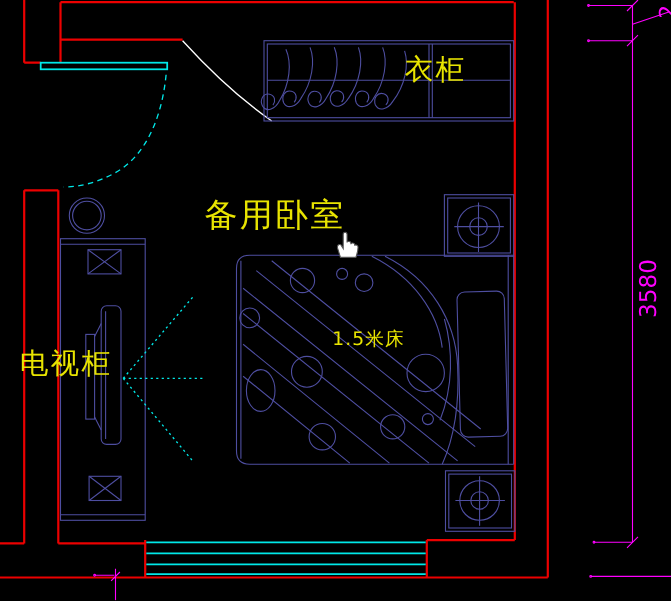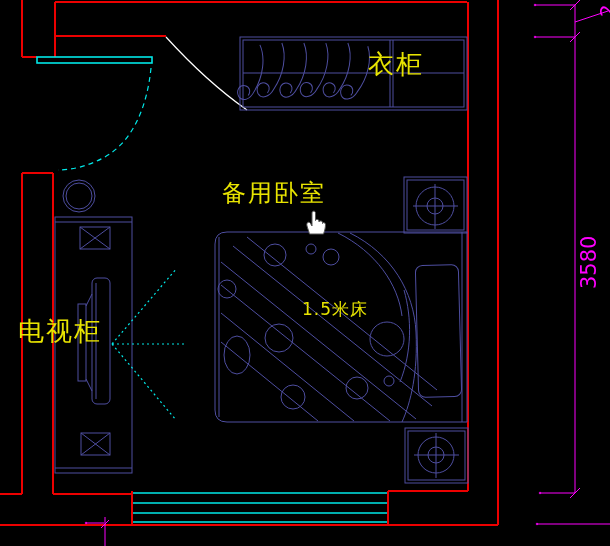--- a/index.html
+++ b/index.html
@@ -155,20 +155,20 @@
       <circle class="m" cx="537" cy="524" r="0.8"></circle>
     </g>
 
     <g transform="translate(306,208)">
       <path class="cursor-fill" d="M3.5,26 L1,18 C0,14.5 3,13 4.5,15.5 L6,18 L6,5 C6,2.5 9.5,2.5 9.5,5
         L9.5,12.5 C9.5,11 13,11 13,13 L13,14 C13,12.5 16.5,12.5 16.5,14.5 L16.5,15.5
         C16.5,14 19.5,14.5 19.5,16.5 C19.5,19.5 18.8,22.5 17.5,26 Z"></path>
     </g>
   </svg>
 
-  <div class="label" style="left:186px;top:181px;font-size:24px;margin-left:36px;">备用卧室</div>
+  <div class="label" style="left:186px;top:181px;font-size:30px;">备用卧室</div>
   <div class="label" style="left:368px;top:51px;font-size:26px;">衣柜</div>
   <div class="label" style="left:18px;top:318px;font-size:26px;">电视柜</div>
   <div class="label" style="left:302px;top:301px;font-size:17px;letter-spacing:1px;">1.5米床</div>
 
   <div class="dimtext" style="left:579px;top:289px;font-size:21px;">3580</div>
   <div class="dimtext" style="left:597px;top:17px;font-size:20px;">2</div>
 </div>
 
 </body></html>

